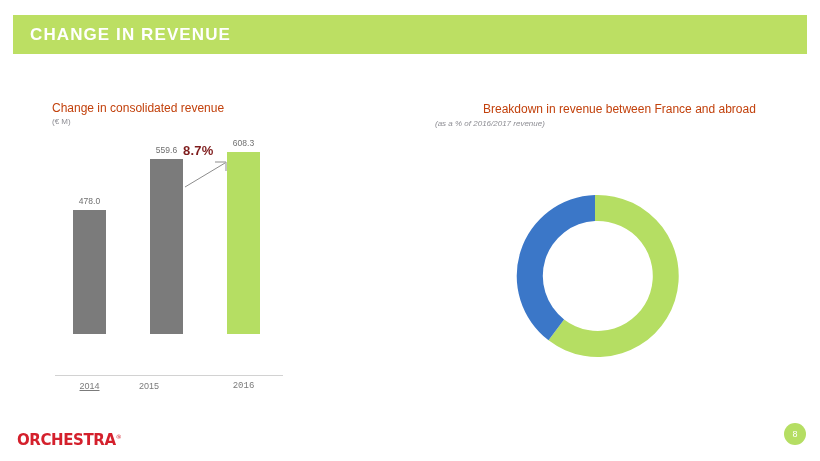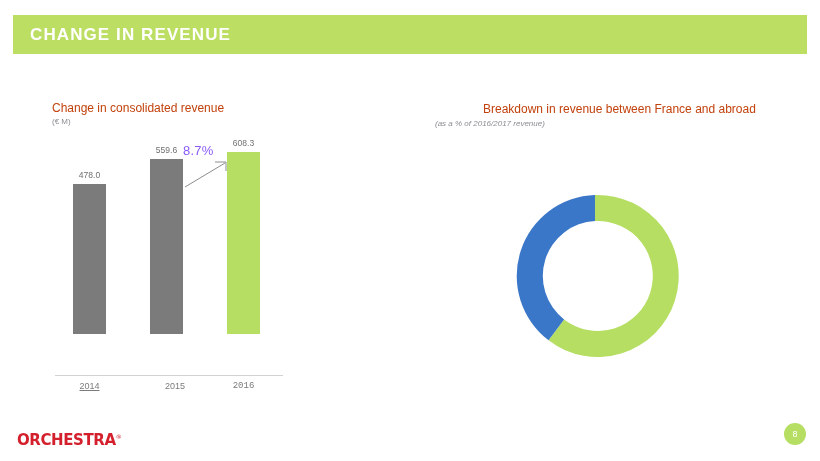--- a/index.html
+++ b/index.html
@@ -95,22 +95,22 @@
     text-align: center;
     font-size: 9px;
     color: #7b7b7b;
   }
 
   .growth-label {
     position: absolute;
     left: 183px;
     top: 143px;
     font-size: 13px;
-    color: #8b5cf6;
-    font-weight: normal;
+    color: #7f1d1d;
+    font-weight: bold;
     letter-spacing: 0.2px;
   }
   .growth-arrow {
     position: absolute;
     left: 183px;
     top: 158px;
     width: 50px;
     height: 32px;
   }
 
@@ -193,31 +193,31 @@
     <div class="chart-subtitle" style="left:52px; top:117px;">(€ M)</div>
 
     <div class="growth-label">8.7%</div>
     <svg class="growth-arrow" viewBox="0 0 50 32" width="50" height="32">
       <line x1="2" y1="29" x2="42" y2="5" stroke="#8d8d8d" stroke-width="1"></line>
       <polyline points="32,4 43,4 43,13" fill="none" stroke="#8d8d8d" stroke-width="1"></polyline>
     </svg>
 
     <div class="axis-line"></div>
 
-    <div class="bar-col" style="left:73px; height:150px;">
+    <div class="bar-col" style="left:73px; height:124px;">
       <div class="bar-value" style="top:-14px;">478.0</div>
       <div class="bar-rect" style="background:#7b7b7b;"></div>
     </div>
     <div class="bar-label" style="left:59.5px;text-decoration:underline;">2014</div>
 
     <div class="bar-col" style="left:150px; height:175px;border-radius:7px;">
       <div class="bar-value" style="top:-14px;">559.6</div>
       <div class="bar-rect" style="background:#7b7b7b;"></div>
     </div>
-    <div class="bar-label" style="left:145px;">2015</div>
+    <div class="bar-label" style="left:119px;">2015</div>
 
     <div class="bar-col" style="left:227px; height:182px;">
       <div class="bar-value" style="top:-14px;">608.3</div>
       <div class="bar-rect" style="background:#b5de63;"></div>
     </div>
     <div class="bar-label" style="left:213.5px;font-family:Liberation Mono, monospace;">2016</div>
   </div>
 
   <div class="donut-chart">
 

